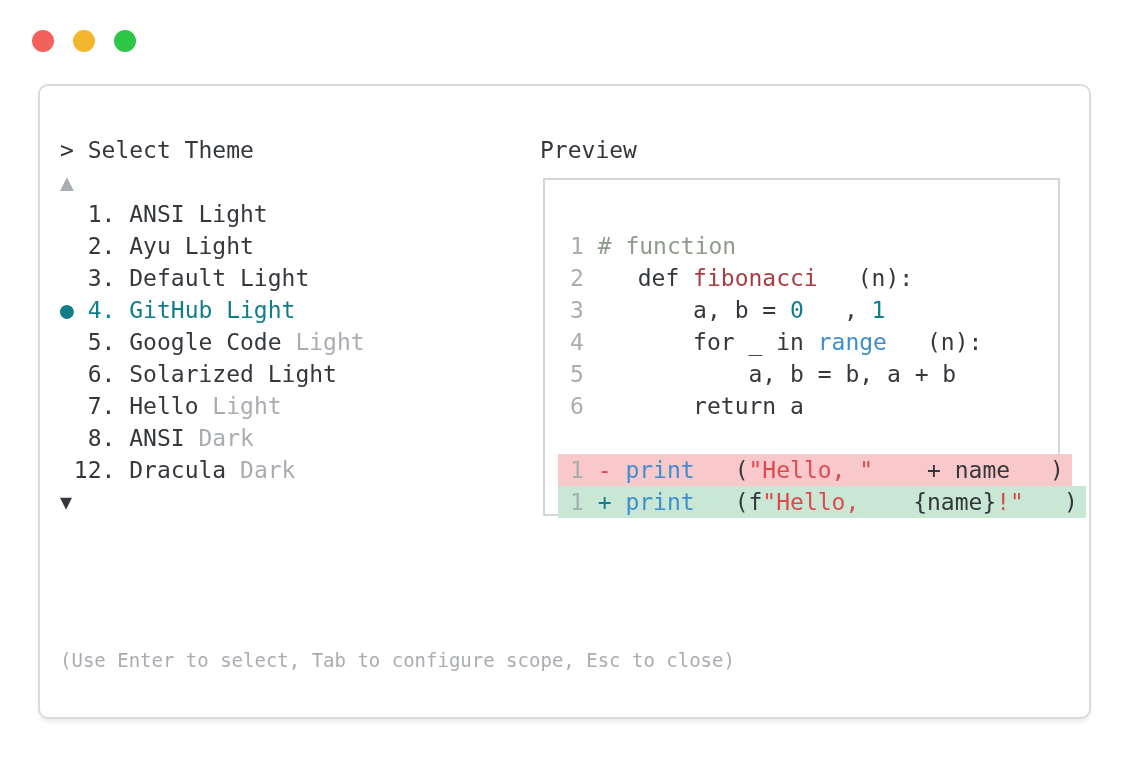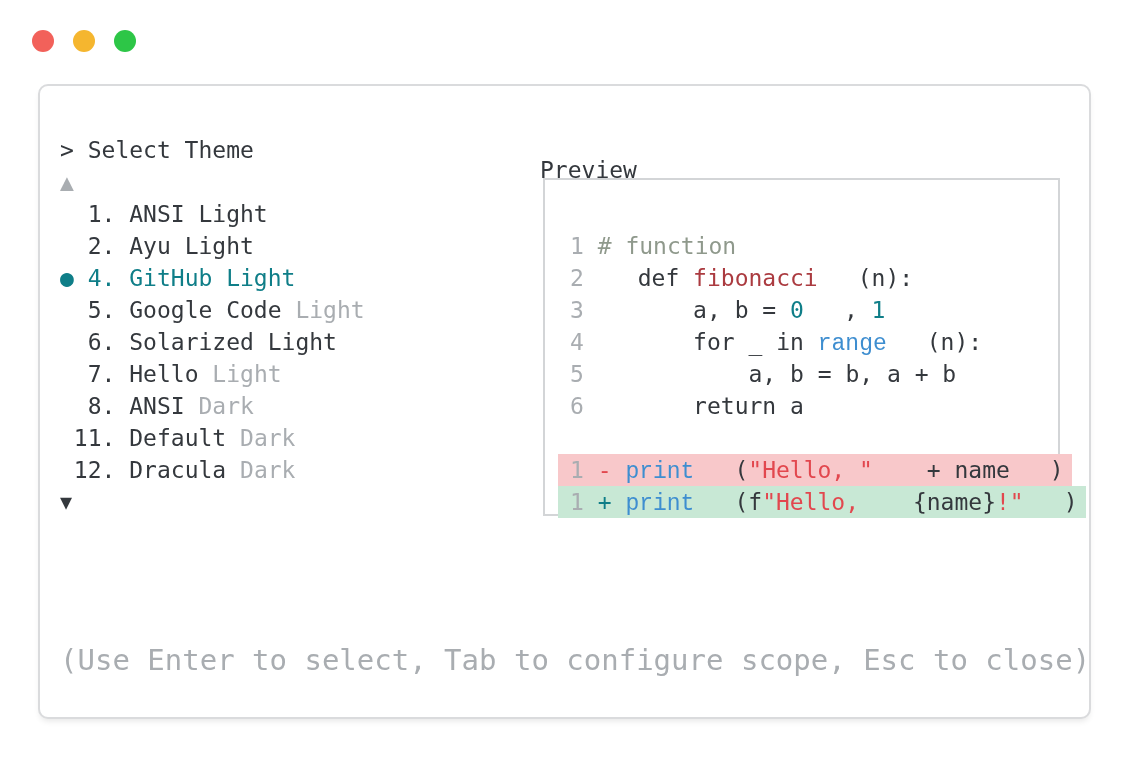--- a/index.html
+++ b/index.html
@@ -20,67 +20,67 @@
   }
   .left-pane{position:absolute;left:20px;top:48px;font-size:23px;line-height:32px;color:var(--dark);}
   .row{height:32px;white-space:pre;}
   .prompt{color:var(--dark);}
   .arrow-up{color:var(--gray);}
   .arrow-down{color:var(--dark);font-size:20px;}
   .trow{color:var(--dark);}
   .trow.sel{color:var(--teal);}
   .tmuted{color:var(--gray);}
 
-  .preview-title{position:absolute;left:500px;top:48px;font-size:23px;line-height:32px;color:var(--dark);margin-top:20px;}
+  .preview-title{position:absolute;left:500px;top:48px;font-size:23px;line-height:32px;color:var(--dark);}
   .preview-panel{
     position:absolute;left:503px;top:92px;width:517px;height:338px;box-sizing:border-box;
     border:2px solid var(--panel_border);background:#fff;
   }
   .code{padding:50px 0 0 25px;font-size:23px;line-height:32px;}
   .code-line{height:32px;white-space:pre;color:var(--dark);}
   .lnum{color:var(--gray);}
   .tk-code{color:var(--dark);margin-left:40px;}
   .tk-comment{color:var(--comment);}
   .tk-func{color:var(--func_red);}
   .tk-number{color:var(--teal);}
-  .tk-builtin{color:var(--blue);font-family:Liberation Mono, monospace;}
+  .tk-builtin{color:var(--blue);}
   .tk-string{color:var(--string_red);}
   .blank{height:32px;}
   .hl{display:inline-block;height:32px;line-height:32px;white-space:pre;
       padding:0 8px 0 12px;margin-left:-12px;}
   .hl.removed{background:var(--removed_bg);}
   .hl.added{background:var(--added_bg);}
   .sign-removed{color:var(--string_red);}
   .sign-added{color:var(--teal);}
 
-  .footer{position:absolute;left:20px;top:558px;font-size:29px;line-height:32px;color:var(--gray);white-space:pre;}
+  .footer{position:absolute;left:20px;top:558px;font-size:19px;line-height:32px;color:var(--gray);white-space:pre;}
 </style>
 </head>
 <body>
 
 <div class="traffic">
   <div class="dot red"></div>
   <div class="dot yellow"></div>
   <div class="dot green"></div>
 </div>
 
 <div class="window">
 
   <div class="left-pane">
     <div class="row prompt">&gt; Select Theme</div>
     <div class="row arrow-up">▲</div>
     <div id="theme-list">
         <div class="row trow"><span class="lead">  1. </span><span class="tname">ANSI Light</span><span class="tmuted"></span></div>
         <div class="row trow"><span class="lead">  2. </span><span class="tname">Ayu Light</span><span class="tmuted"></span></div>
+        <div class="row trow"><span class="lead">  3. </span><span class="tname">Default Light</span><span class="tmuted"></span></div>
         <div class="row trow sel"><span class="lead">● 4. </span><span class="tname">GitHub Light</span><span class="tmuted"></span></div>
         <div class="row trow"><span class="lead">  5. </span><span class="tname">Google Code </span><span class="tmuted">Light</span></div>
         <div class="row trow"><span class="lead">  6. </span><span class="tname">Solarized Light</span><span class="tmuted"></span></div>
         <div class="row trow"><span class="lead">  7. </span><span class="tname">Hello </span><span class="tmuted">Light</span></div>
         <div class="row trow"><span class="lead">  8. </span><span class="tname">ANSI </span><span class="tmuted">Dark</span></div>
-        <div class="row trow"><span class="lead"> 11. </span><span class="tname">Default </span><span class="tmuted">Dark</span></div>
         <div class="row trow"><span class="lead"> 12. </span><span class="tname">Dracula </span><span class="tmuted">Dark</span></div>
       </div>
     <div class="row arrow-down">▼</div>
   </div>
 
   <div class="preview-title">Preview</div>
 
   <div class="preview-panel">
     <div class="code" id="code-editor">
         <div class="code-line"><span class="lnum">1 </span><span class="toks"><span class="tk-comment"># function</span></span></div>

